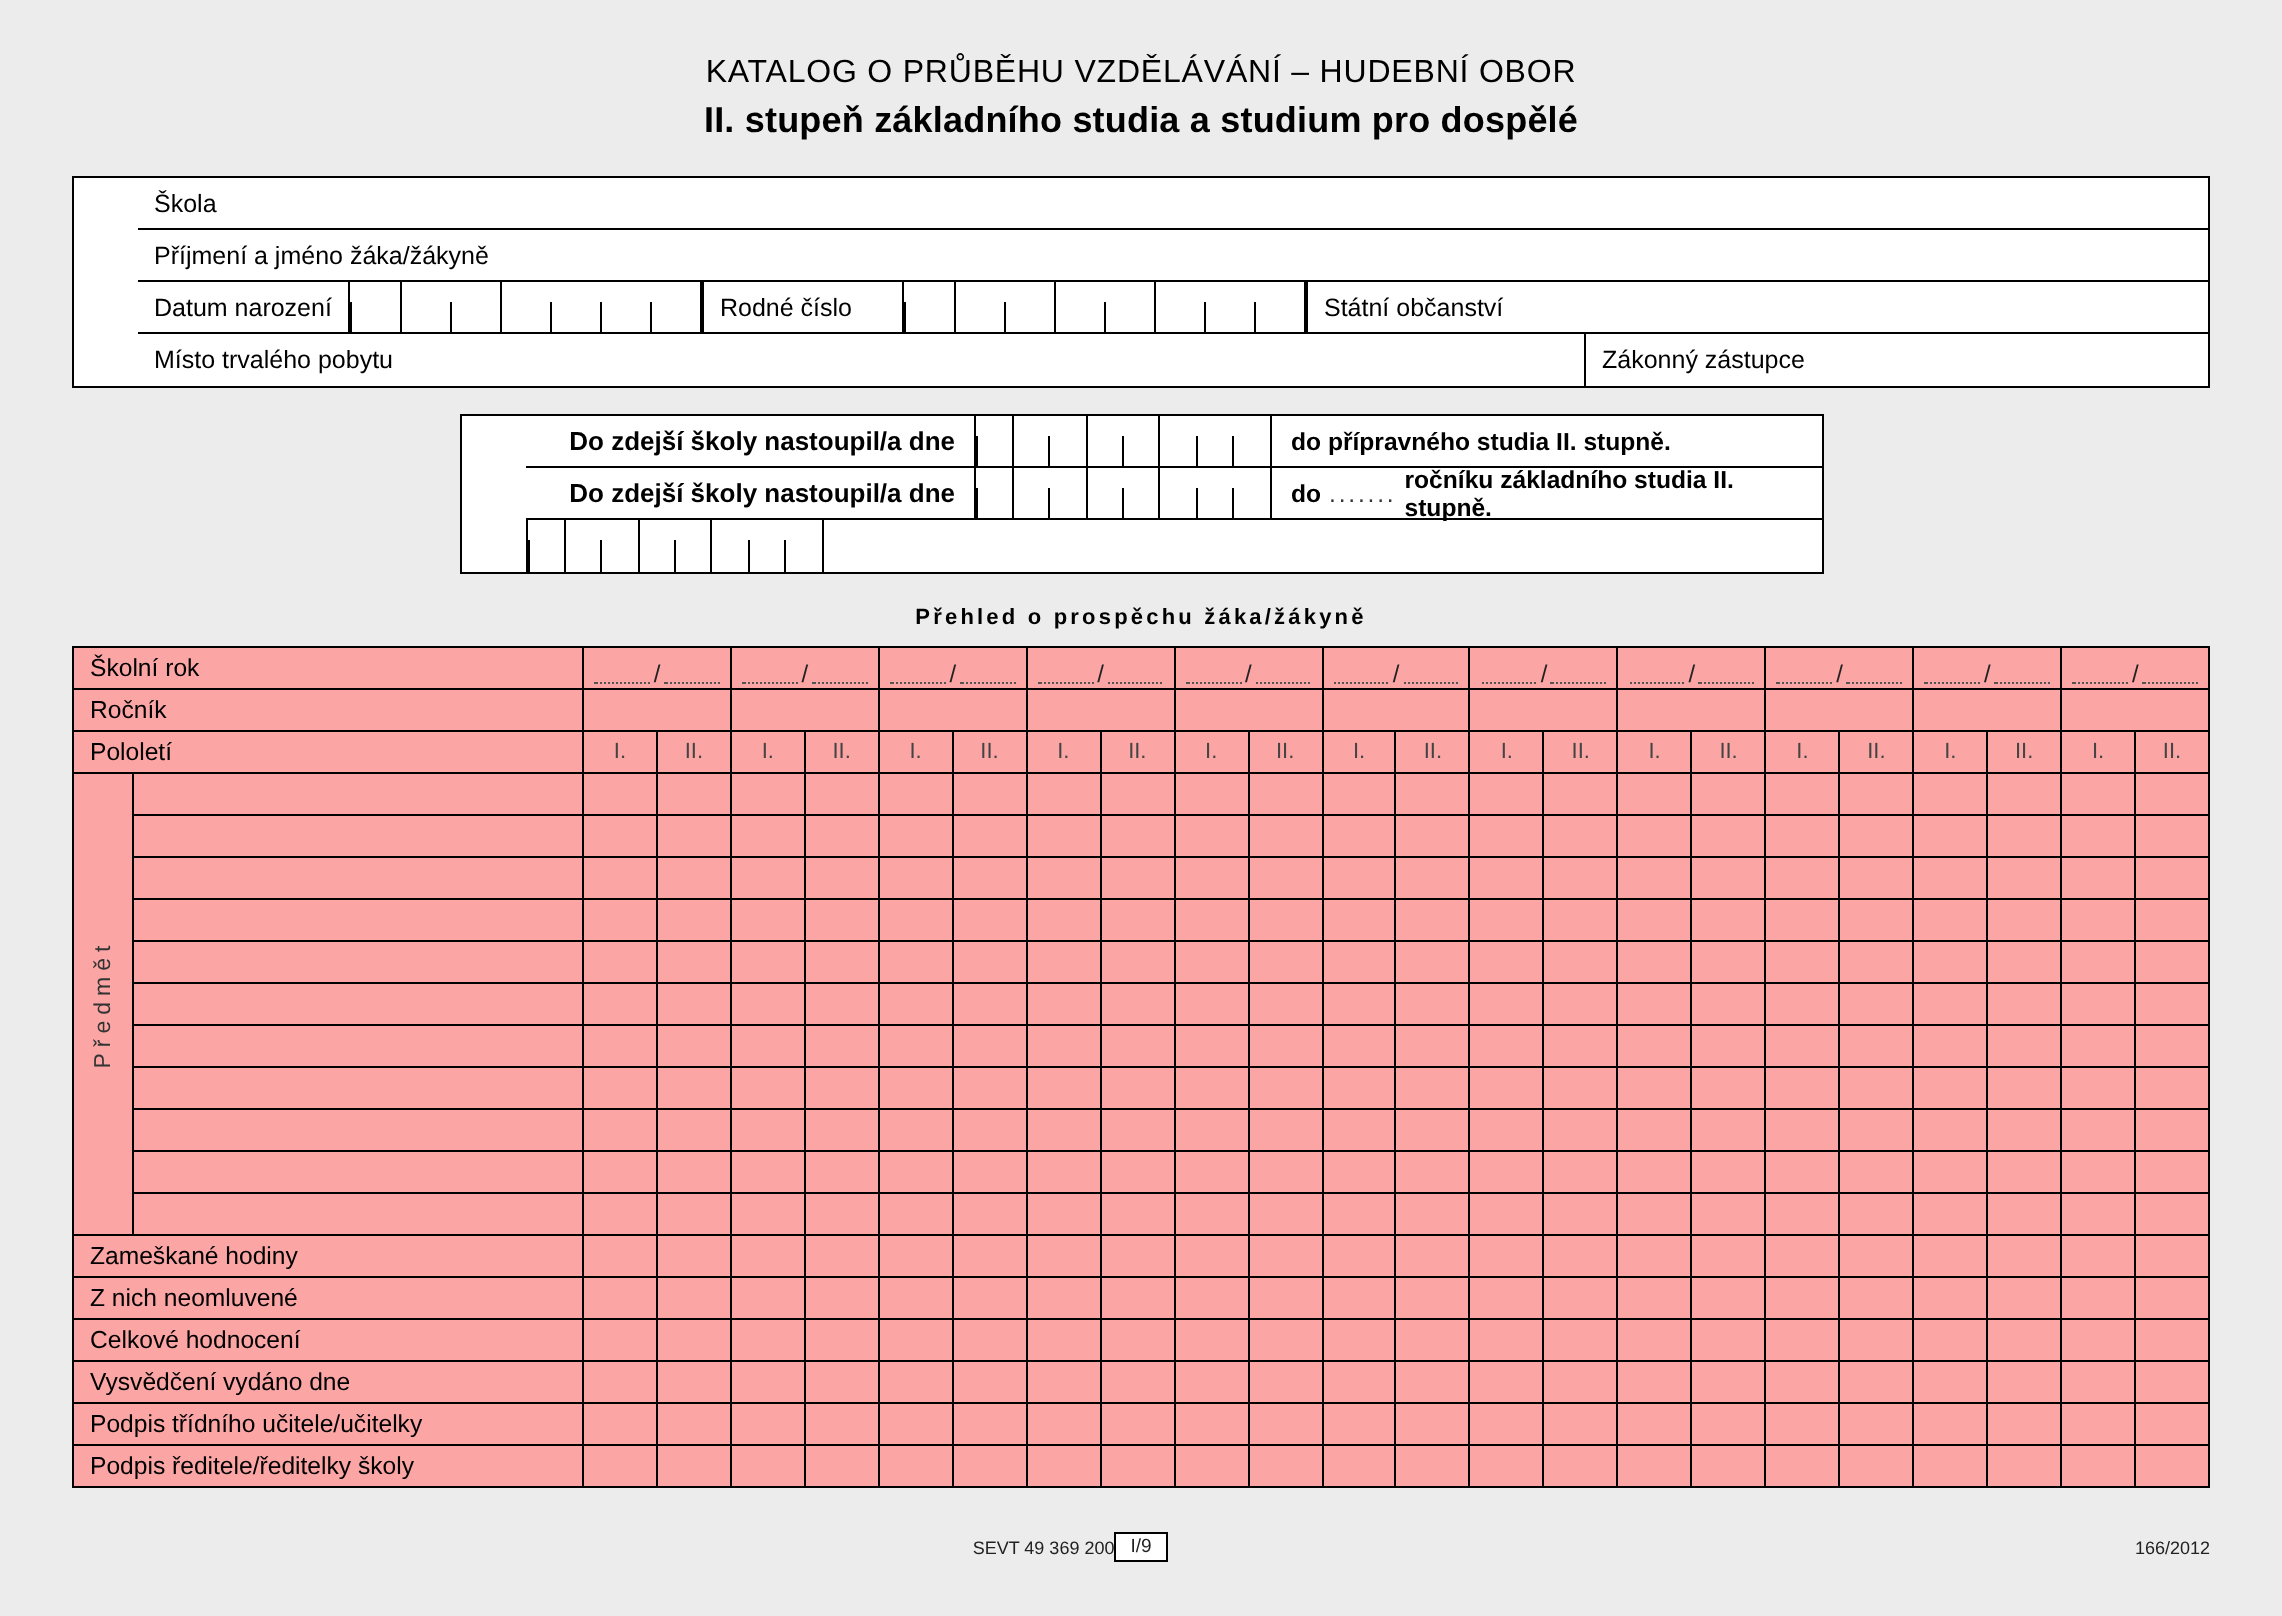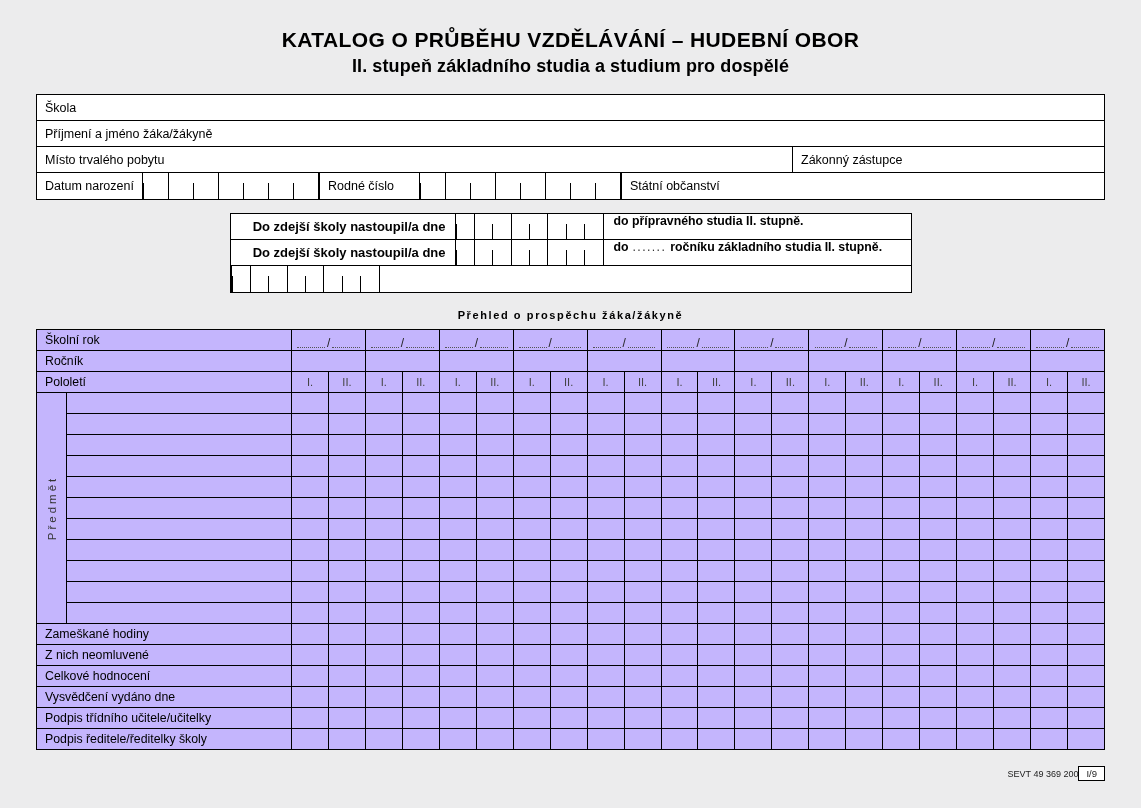--- a/index.html
+++ b/index.html
@@ -7,25 +7,25 @@
     width:1141px;height:808px;
     background:#ececed;
     font-family:"Liberation Sans", sans-serif;
     color:#000;
     overflow:hidden;
   }
   .page{position:relative;width:1141px;height:808px;box-sizing:border-box;}
 
   
   .title-block{text-align:center;padding-top:28px;}
-  .title-1{font-size:21px;font-weight:bold;letter-spacing:.4px;line-height:1.18;}
+  .title-1{font-size:16px;font-weight:normal;letter-spacing:.4px;line-height:1.18;}
   .title-2{font-size:18px;font-weight:bold;letter-spacing:.1px;line-height:1.3;margin-top:2px;}
 
   
-  .frame{border:1.6px solid #000;background:#fff;box-sizing:border-box;}
+  .frame{border:1.6px solid #000;background:#fff;box-sizing:border-box;padding-left:32px;}
 
   
   .id-block{margin:16px 36px 0 36px;}
   .id-row{display:flex;border-bottom:1.2px solid #000;box-sizing:border-box;height:26px;}
   .id-row:last-child{border-bottom:none;}
   .id-cell{display:flex;align-items:center;box-sizing:border-box;font-size:12.5px;}
   .id-label{padding-left:8px;white-space:nowrap;}
   .vdiv{border-left:1.2px solid #000;}
   .grow{flex:1 1 auto;}
 
@@ -42,30 +42,30 @@
 
   
   .enroll-wrap{display:flex;justify-content:center;margin-top:13px;}
   .enroll{width:682px;}
   .en-row{display:flex;height:26px;border-bottom:1.6px solid #000;box-sizing:border-box;}
   .en-row:last-child{border-bottom:none;}
   .en-label{width:224px;display:flex;align-items:center;justify-content:flex-end;
             padding-right:9px;font-size:13px;font-weight:bold;box-sizing:border-box;}
   .en-dates{width:148px;box-sizing:border-box;border-left:1.2px solid #000;}
   .en-dates .digits .d{width:18.5px;}
-  .en-text{flex:1;display:flex;padding-left:10px;
+  .en-text{flex:1;display:flex;align-items:center;padding-left:10px;
            font-size:12.3px;font-weight:bold;border-left:1.2px solid #000;box-sizing:border-box;}
   .dots{font-weight:normal;letter-spacing:1.4px;color:#333;padding:0 4px;}
 
   
   .sec-head{text-align:center;font-size:11px;font-weight:bold;letter-spacing:1.6px;margin-top:16px;}
 
   
   .grade-wrap{margin:8px 36px 0 36px;}
-  table.grade{border-collapse:collapse;width:100%;table-layout:fixed;background:#c4b5fd;}
+  table.grade{border-collapse:collapse;width:100%;table-layout:fixed;background:#fca5a5;}
   table.grade td{border:1px solid #000;padding:0;height:21px;box-sizing:border-box;}
   .lbl{font-size:12.3px;text-align:left;padding-left:8px !important;white-space:nowrap;}
   .outer-l{border-left:1.6px solid #000 !important;}
   .outer-r{border-right:1.6px solid #000 !important;}
   .outer-t{border-top:1.6px solid #000 !important;}
   .outer-b{border-bottom:1.6px solid #000 !important;}
   .yearsep{border-left:1.6px solid #000 !important;}
   .half-lbl{text-align:center;font-size:11px;color:#444;}
   .yr-line{display:flex;align-items:flex-end;justify-content:center;height:100%;
            font-size:10px;color:#777;letter-spacing:-.2px;padding-bottom:2px;box-sizing:border-box;}
@@ -100,25 +100,20 @@
 
     <div class="id-row">
       <div class="id-cell id-label grow">Škola</div>
     </div>
 
     <div class="id-row">
       <div class="id-cell id-label grow">Příjmení a jméno žáka/žákyně</div>
     </div>
 
     <div class="id-row">
-      <div class="id-cell id-label grow">Místo trvalého pobytu</div>
-      <div class="id-cell id-label vdiv" style="width:312px;">Zákonný zástupce</div>
-    </div>
-
-    <div class="id-row">
       <div class="id-cell id-label" style="width:105px;">Datum narození</div>
       <div class="id-cell vdiv">
         <div class="digits">
           <span class="d half"></span>
           <span class="d full"></span>
           <span class="d half"></span>
           <span class="d full"></span>
           <span class="d half"></span>
           <span class="d half"></span>
           <span class="d half"></span>
@@ -133,20 +128,25 @@
           <span class="d half"></span>
           <span class="d full"></span>
           <span class="d half"></span>
           <span class="d full"></span>
           <span class="d half"></span>
           <span class="d half"></span>
           <span class="endbar"></span>
         </div>
       </div>
       <div class="id-cell id-label vdiv grow">Státní občanství</div>
+    </div>
+
+    <div class="id-row">
+      <div class="id-cell id-label grow">Místo trvalého pobytu</div>
+      <div class="id-cell id-label vdiv" style="width:312px;">Zákonný zástupce</div>
     </div>
 
   </div>
 
   <div class="enroll-wrap">
     <div class="enroll frame">
 
       <div class="en-row">
         <div class="en-label">Do zdejší školy nastoupil/a dne</div>
         <div class="en-dates">
@@ -786,15 +786,16 @@
             <td class="yearsep outer-b"></td>
             <td class="outer-r outer-b"></td>
           </tr>
         </tbody>
     </table>
   </div>
 
   <div class="footer">
     <div class="f-left">SEVT  49 369 200</div>
     <div class="f-mid">I/9</div>
+    <div class="f-right">166/2012</div>
   </div>
 
 </div>
 
 </body></html>

